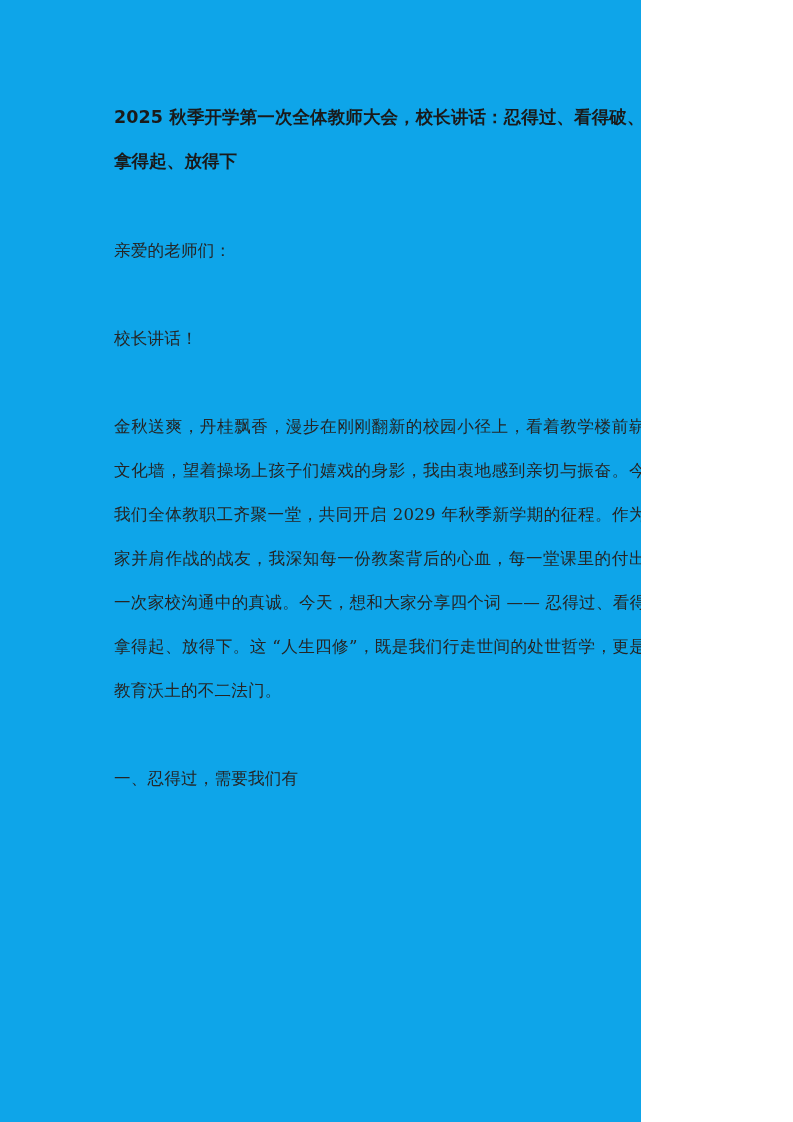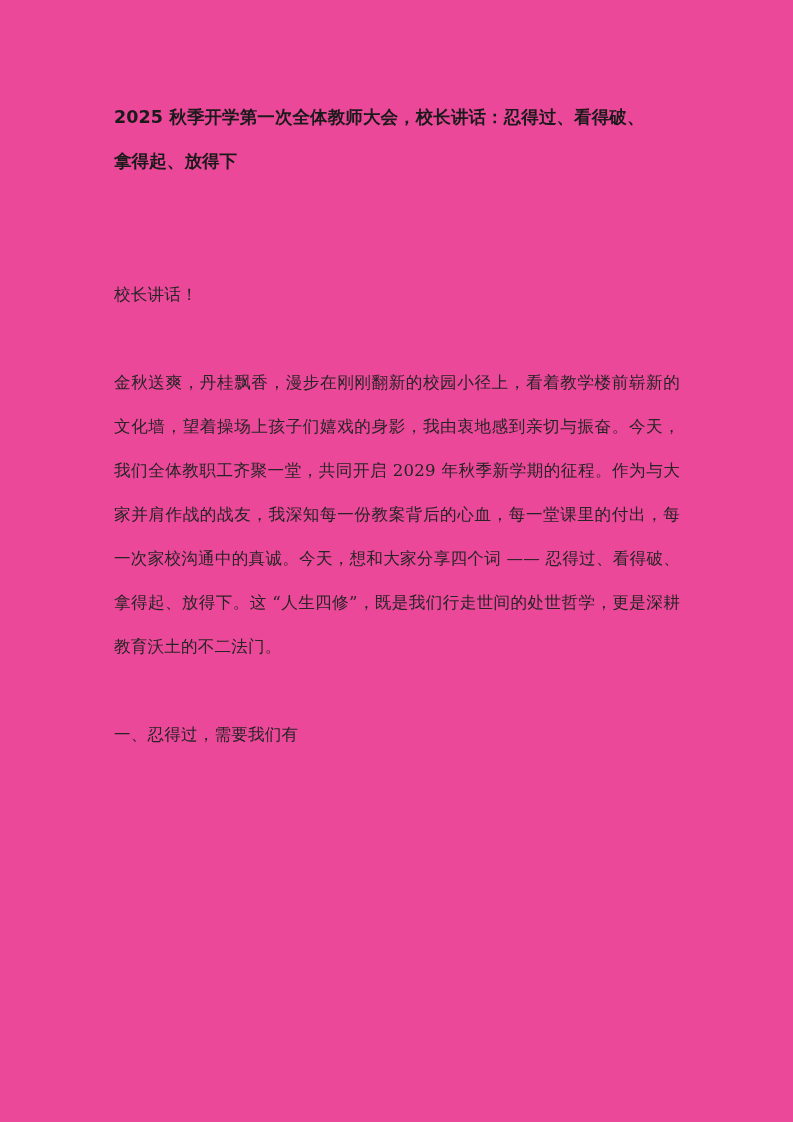--- a/index.html
+++ b/index.html
@@ -6,23 +6,23 @@
   html, body {
     margin: 0;
     padding: 0;
     background: #ffffff;
   }
   body {
     font-family: "DejaVu Serif", "Liberation Serif", serif;
   }
   .page {
     position: relative;
-    width: 793px;
+    width: 641px;
     height: 1122px;
-    background: #ec4899;
+    background: #0ea5e9;
     overflow: hidden;
     box-sizing: border-box;
   }
   .doc-body {
     position: absolute;
     left: 114px;
     top: 0;
     width: 566px;
   }
 
@@ -73,20 +73,21 @@
 <div class="page">
   <div class="doc-body">
 
     <h1 class="doc-title">
       <span class="t-line line1">2025 秋季开学第一次全体教师大会，校长讲话：忍得过、看得破、</span>
       <span class="t-line line2">拿得起、放得下</span>
     </h1>
 
     <div class="gap-lg"></div>
 
+    <p class="para last-line-left">亲爱的老师们：</p>
 
     <div class="gap-md"></div>
 
     <p class="para last-line-left">校长讲话！</p>
 
     <div class="gap-md"></div>
 
     <p class="para">金秋送爽，丹桂飘香，漫步在刚刚翻新的校园小径上，看着教学楼前崭新的文化墙，望着操场上孩子们嬉戏的身影，我由衷地感到亲切与振奋。今天，我们全体教职工齐聚一堂，共同开启 2029 年秋季新学期的征程。作为与大家并肩作战的战友，我深知每一份教案背后的心血，每一堂课里的付出，每一次家校沟通中的真诚。今天，想和大家分享四个词 —— 忍得过、看得破、拿得起、放得下。这 “人生四修”，既是我们行走世间的处世哲学，更是深耕教育沃土的不二法门。</p>
 
     <div class="gap-md"></div>

